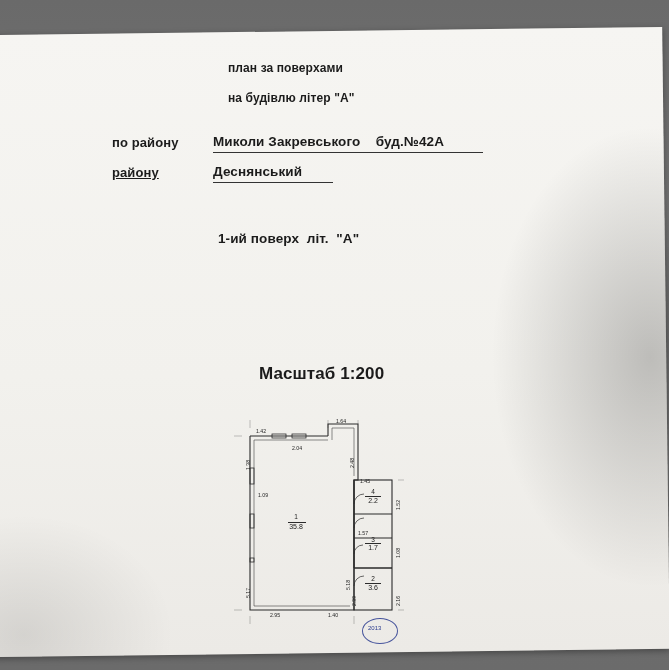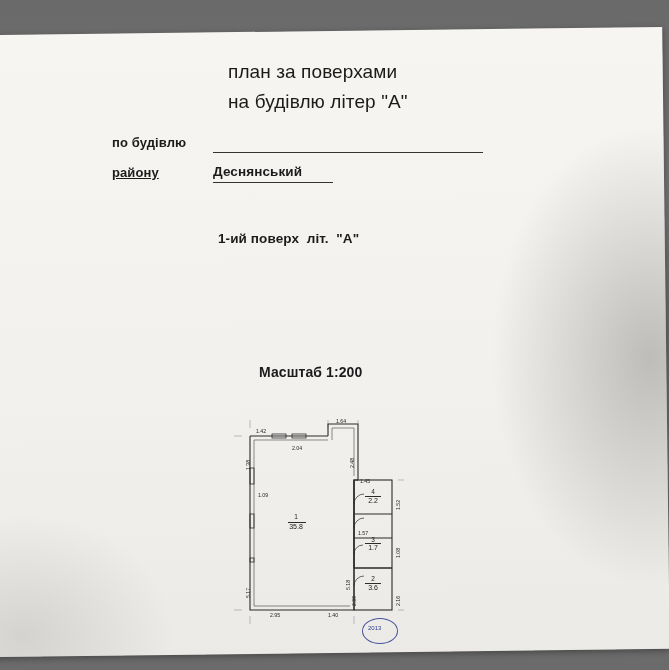--- a/index.html
+++ b/index.html
@@ -48,24 +48,24 @@
     width: 669px;
     height: 670px;
   }
   .txt {
     position: absolute;
     color: #1b1b1b;
     white-space: pre;
     font-family: "Liberation Sans", sans-serif;
     letter-spacing: 0.1px;
   }
-  .t-title { font-size: 19px; font-weight: 400; }
+  .t-title { font-size: 12px; font-weight: 700; }
   .t-lbl   { font-size: 13px; font-weight: 700; }
   .t-val   { font-size: 13.5px; font-weight: 700; }
-  .t-scale { font-size: 14px; font-weight: 700; }
+  .t-scale { font-size: 17px; font-weight: 700; }
 
   
   #plan {
     position: absolute;
     left: 232px;
     top: 418px;
     width: 180px;
     height: 210px;
   }
   #plan svg { display: block; }
@@ -128,21 +128,22 @@
 <div id="scan">
   <div id="paper">
     <div id="paper-shade"></div>
   </div>
 
   <div id="content">
 
     <div class="txt t-title" style="left:228px; top:61px;">план за поверхами</div>
     <div class="txt t-title" style="left:228px; top:91px;">на будівлю літер "А"</div>
 
-    <div class="txt t-lbl" style="left:112px; top:135px;">по будівлю</div>
+    <div class="txt t-lbl" style="left:112px; top:135px;">по району</div>
+    <div class="txt t-val" style="left:213px; top:134px;">Миколи Закревського    буд.№42А</div>
     <div class="txt" style="left:213px; top:152px; width:270px; height:1px; background:#333;"></div>
 
     <div class="txt t-lbl" style="left:112px; top:165px;text-decoration:underline;">району</div>
     <div class="txt t-val" style="left:213px; top:164px;">Деснянський</div>
     <div class="txt" style="left:213px; top:182px; width:120px; height:1px; background:#333;"></div>
 
     <div class="txt t-val" style="left:218px; top:231px;">1-ий поверх  літ.  "А"</div>
 
     <div class="txt t-scale" style="left:259px; top:364px;">Масштаб 1:200</div>
 

